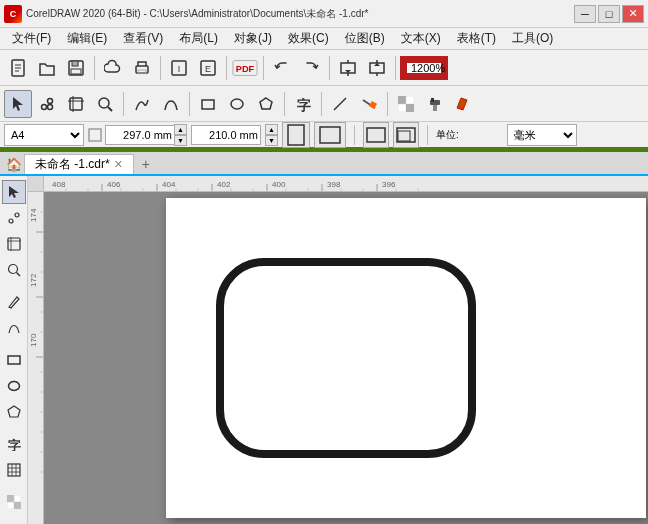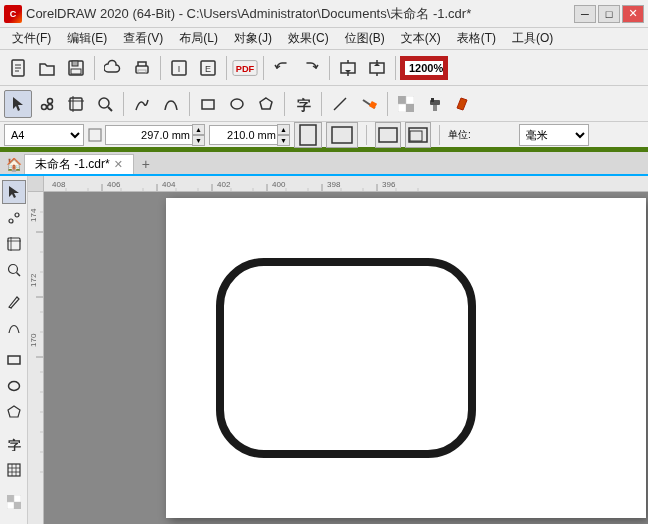--- a/index.html
+++ b/index.html
@@ -15,21 +15,21 @@
       border-bottom: 1px solid #ccc;
       position: relative;
     }
     #title-bar .app-icon {
       width: 18px; height: 18px; margin-right: 4px;
       background: #cc0000;
       display: flex; align-items: center; justify-content: center;
       color: white; font-size: 8px; font-weight: bold; border-radius: 2px;
     }
     #title-bar .title-text {
-      font-size: 13px; color: #333; flex: 1;
+      font-size: 10px; color: #333; flex: 1;
     }
     #title-bar .win-controls {
       display: flex; gap: 2px;
     }
     #title-bar .win-btn {
       width: 22px; height: 18px; border: 1px solid #aaa; background: #e0e0e0;
       display: flex; align-items: center; justify-content: center; font-size: 11px; cursor: pointer;
     }
     #title-bar .win-btn.close { background: #e05050; color: white; }
 
@@ -321,21 +321,21 @@
   <div class="tb-btn">
     <svg width="18" height="18" viewBox="0 0 18 18">
         <rect x="2" y="4" width="14" height="10" fill="none" stroke="#333" stroke-width="1.5"></rect>
         <line x1="9" y1="1" x2="9" y2="4" stroke="#333" stroke-width="1.5"></line>
         <line x1="9" y1="14" x2="9" y2="17" stroke="#333" stroke-width="1.5"></line>
         <polygon points="9,4 6,7 12,7" fill="#333"></polygon>
       </svg>
   </div>
   <div class="tb-sep"></div>
 
-  <div class="tb-zoom" style="border:5px solid #b91c1c;padding:2px 4px;background:white;font-size:11px;display:flex;align-items:center;height:24px;font-weight:bold;">
+  <div class="tb-zoom" style="border:7px solid #b91c1c;padding:2px 4px;background:white;font-size:11px;display:flex;align-items:center;height:24px;">
     <span>1200%</span>
   </div>
 </div>
 
 <div id="toolbar2">
 
   <div class="tb-btn" style="border:1px solid #888;background:#d0d8e8;">
     <svg width="16" height="16" viewBox="0 0 16 16">
         <polygon points="3,1 3,13 6,10 8,15 10,14 8,9 13,9" fill="#333"></polygon>
       </svg>
@@ -447,28 +447,28 @@
   <select class="prop-select" style="width:80px;">
     <option>A4</option>
     <option>A3</option>
     <option>Letter</option>
   </select>
 
   <div style="display:flex;align-items:center;gap:1px;">
     <svg width="14" height="14" style="margin-right:2px;">
         <rect x="1" y="1" width="12" height="12" fill="none" stroke="#888" stroke-width="1.2"></rect>
       </svg>
-    <input type="text" class="prop-num" value="297.0 mm" style="width: 88px;">
+    <input type="text" class="prop-num" value="297.0 mm" style="width: 70px;">
     <div class="prop-spinner">
       <span>▲</span>
       <span>▼</span>
     </div>
   </div>
 
-  <div style="display:flex;align-items:center;gap:0;">
+  <div style="display:flex;align-items:center;gap:6px;">
     <input type="text" class="prop-num" value="210.0 mm" style="width: 70px;">
     <div class="prop-spinner">
       <span>▲</span>
       <span>▼</span>
     </div>
   </div>
 
   <div style="border:1px solid #aaa;padding:2px 4px;cursor:pointer;display:flex;align-items:center;justify-content:center;height:26px;background:#e8e8e8;">
     <svg width="18" height="22" viewBox="0 0 18 22">
         <rect x="1" y="1" width="16" height="20" fill="none" stroke="#333" stroke-width="1.5"></rect>

